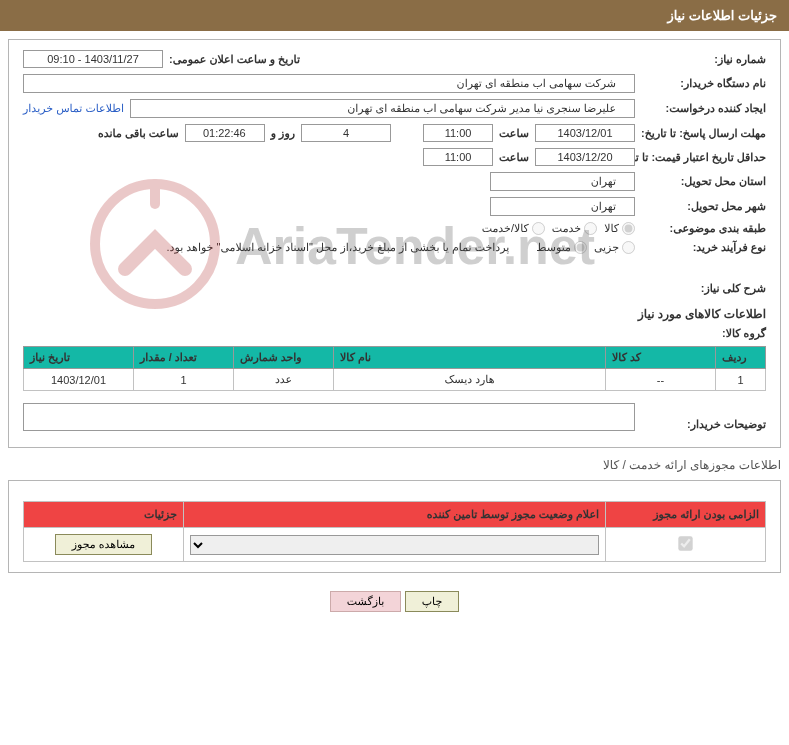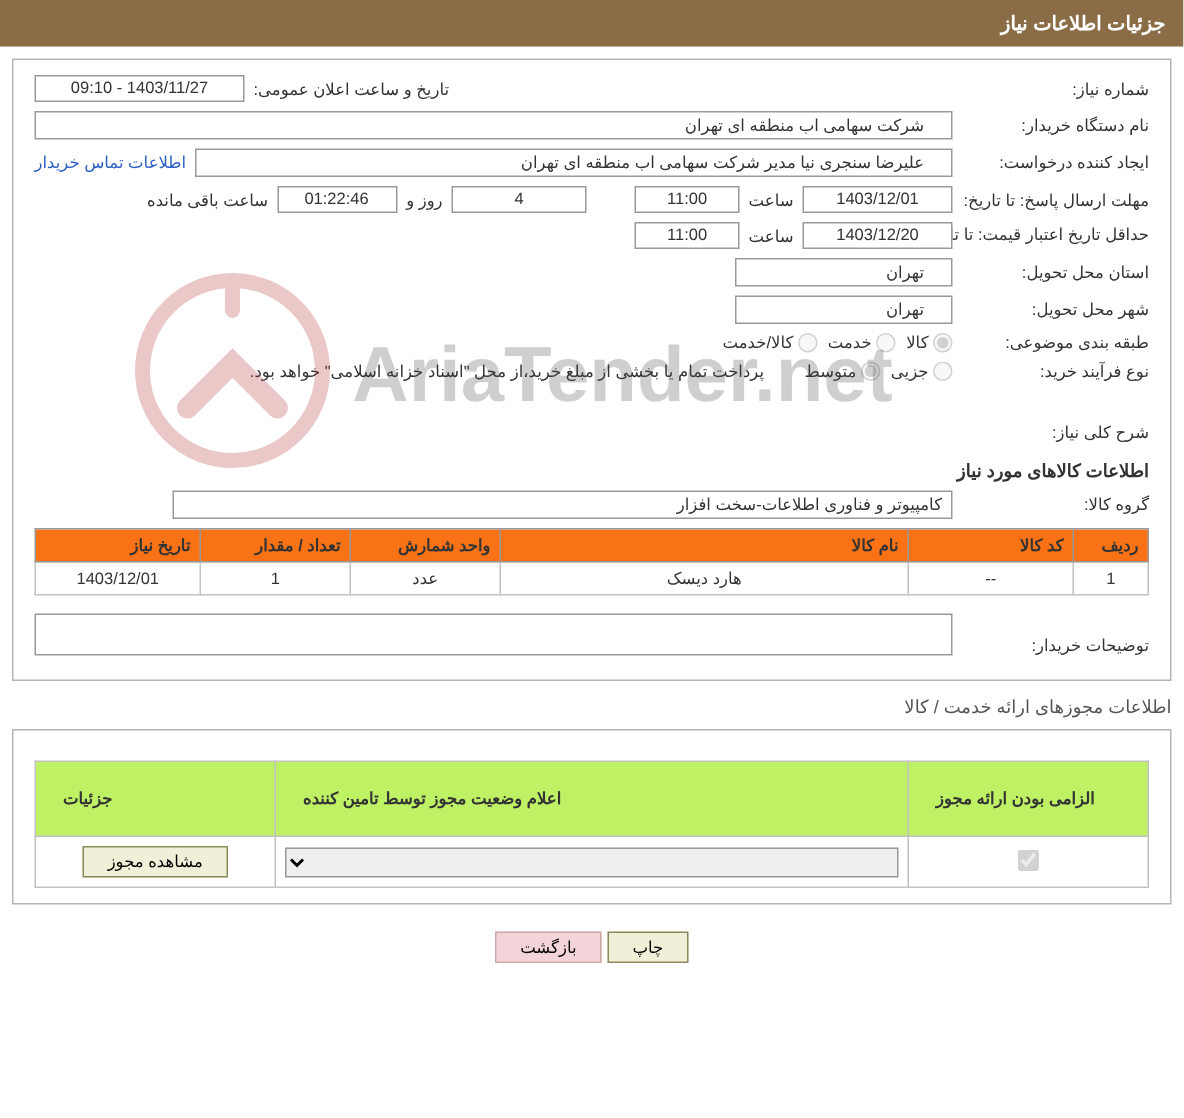--- a/index.html
+++ b/index.html
@@ -25,21 +25,21 @@
   background: #fff;
   position: relative;
 }
 .row {
   display: flex;
   align-items: center;
   margin-bottom: 6px;
   gap: 6px;
 }
 .lbl {
-  font-weight: normal;
+  font-weight: bold;
   color: #333;
   white-space: nowrap;
   font-size: 11px;
 }
 .val-box {
   border: 1px solid #999;
   background: #fff;
   padding: 2px 18px;
   min-height: 18px;
   font-size: 11px;
@@ -62,25 +62,25 @@
   font-size: 12px;
   color: #333;
   margin: 12px 0 6px 0;
 }
 table.data {
   width: 100%;
   border-collapse: collapse;
   font-size: 11px;
 }
 table.data th {
-  background: #f97316;
+  background: #14b8a6;
   border: 1px solid #999;
   padding: 4px 6px;
   font-weight: bold;
-  text-align: right;
+  text-align: left;
 }
 table.data td {
   border: 1px solid #c2c2c2;
   padding: 4px 6px;
   text-align: center;
   background: #fff;
 }
 .desc-box {
   border: 1px solid #999;
   background: #fff;
@@ -92,25 +92,25 @@
   color: #555;
   margin: 10px 8px 4px 8px;
 }
 table.permit {
   width: 100%;
   border-collapse: collapse;
   font-size: 11px;
   margin-top: 10px;
 }
 table.permit th {
-  background: #bef264;
+  background: #ef4444;
   border: 1px solid #c2c2c2;
-  padding: 18px;
-  font-weight: bold;
-  text-align: left;
+  padding: 6px;
+  font-weight: bold;
+  text-align: right;
 }
 table.permit td {
   border: 1px solid #c2c2c2;
   padding: 6px;
   text-align: center;
 }
 .btn {
   border: 1px solid #8a8a5a;
   background: #f0f0d8;
   padding: 3px 16px;
@@ -232,21 +232,20 @@
   <div style="height:14px"></div>
 
   <div class="row" style="align-items:flex-start">
     <span class="lbl" style="width:125px;padding-top:8px">شرح کلی نیاز:</span>
   </div>
 
   <div class="section-title">اطلاعات کالاهای مورد نیاز</div>
 
   <div class="row">
     <span class="lbl" style="width:125px">گروه کالا:</span>
-    <span class="group-box">کامپیوتر و فناوری اطلاعات-سخت افزار</span>
   </div>
 
   <table class="data">
     <thead>
       <tr>
         <th style="width:50px">ردیف</th>
         <th style="width:110px">کد کالا</th>
         <th>نام کالا</th>
         <th style="width:100px">واحد شمارش</th>
         <th style="width:100px">تعداد / مقدار</th>

